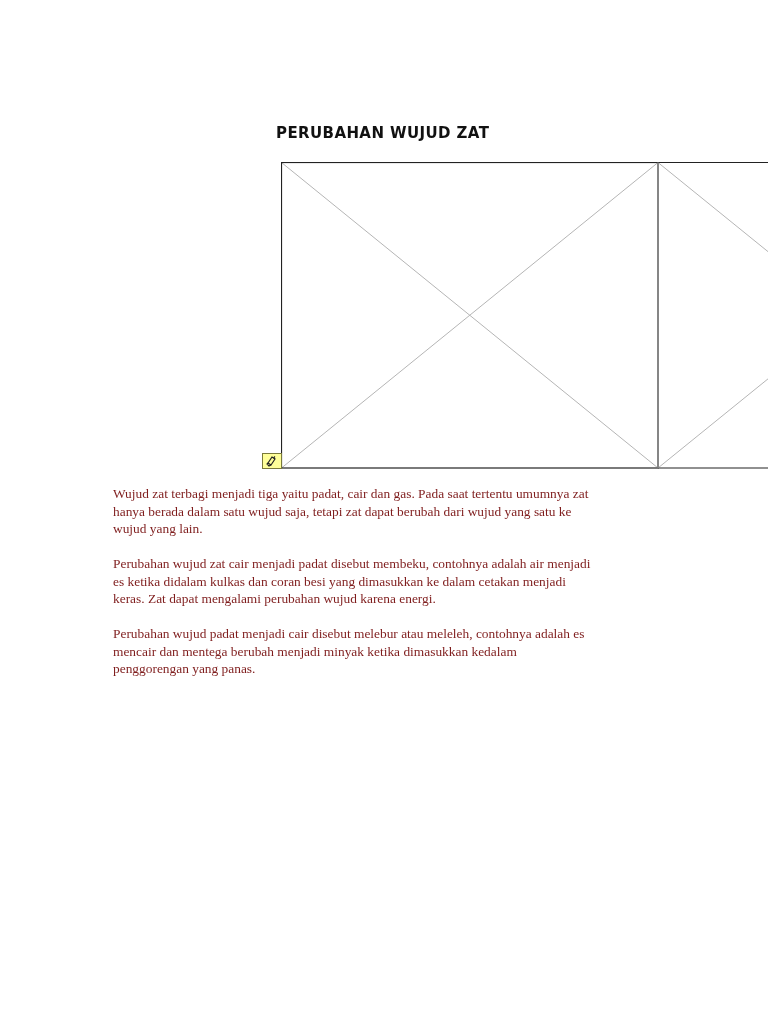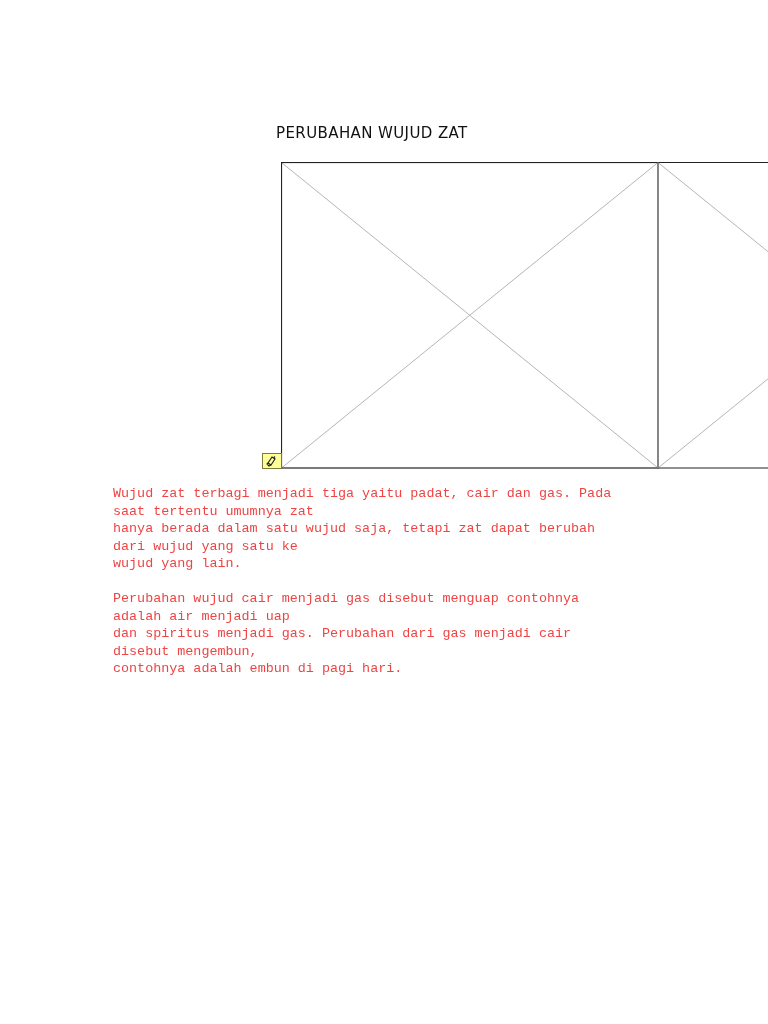--- a/index.html
+++ b/index.html
@@ -15,21 +15,21 @@
     }
     .page-title {
       position: absolute;
       left: 276px;
       top: 124px;
       font-family: "DejaVu Sans", sans-serif;
       font-size: 15px;
       letter-spacing: 0.4px;
       color: #111111;
       margin: 0;
-      font-weight: normal;
+      font-weight: bold;
       white-space: nowrap;
       text-align: center;
     }
     .image-frame {
       position: absolute;
       left: 281px;
       top: 162px;
       width: 487px;
       height: 307px;
       overflow: hidden;
@@ -52,24 +52,24 @@
       display: flex;
       align-items: center;
       justify-content: center;
     }
     .anchor-icon svg { display: block; }
     .body-text {
       position: absolute;
       left: 113px;
       top: 485px;
       width: 520px;
-      font-family: Liberation Mono, monospace;
+      font-family: Liberation Serif, serif;
       font-size: 13.4px;
       line-height: 17.5px;
-      color: #ef4444;
+      color: #7f1d1d;
     }
     .body-text p {
       margin: 0 0 17.5px 0;
       white-space: pre-wrap;
     }
   </style>
 </head>
 <body>
 
 <h1 class="page-title">PERUBAHAN WUJUD ZAT</h1>
@@ -98,16 +98,19 @@
     <path d="M3 8 L7 2 L10 4 L6 10 Z" fill="none" stroke="#222" stroke-width="1.2"></path>
     <path d="M6 10 L4 11 L2 9 L3 8" fill="none" stroke="#222" stroke-width="1.1"></path>
     <path d="M8.5 3 L10 1.5" stroke="#222" stroke-width="1.1"></path>
   </svg>
 </div>
 
 <div class="body-text">
   <p>Wujud zat terbagi menjadi tiga yaitu padat, cair dan gas. Pada saat tertentu umumnya zat
 hanya berada dalam satu wujud saja, tetapi zat dapat berubah dari wujud yang satu ke
 wujud yang lain.</p>
-  <p>Perubahan wujud cair menjadi gas disebut menguap contohnya adalah air menjadi uap
-dan spiritus menjadi gas. Perubahan dari gas menjadi cair disebut mengembun,
-contohnya adalah embun di pagi hari.</p>
+  <p>Perubahan wujud zat cair menjadi padat disebut membeku, contohnya adalah air menjadi
+es ketika didalam kulkas dan coran besi yang dimasukkan ke dalam cetakan menjadi
+keras. Zat dapat mengalami perubahan wujud karena energi.</p>
+  <p>Perubahan wujud padat menjadi cair disebut melebur atau meleleh, contohnya adalah es
+mencair dan mentega berubah menjadi minyak ketika dimasukkan kedalam
+penggorengan yang panas.</p>
 </div>
 
 </body></html>

